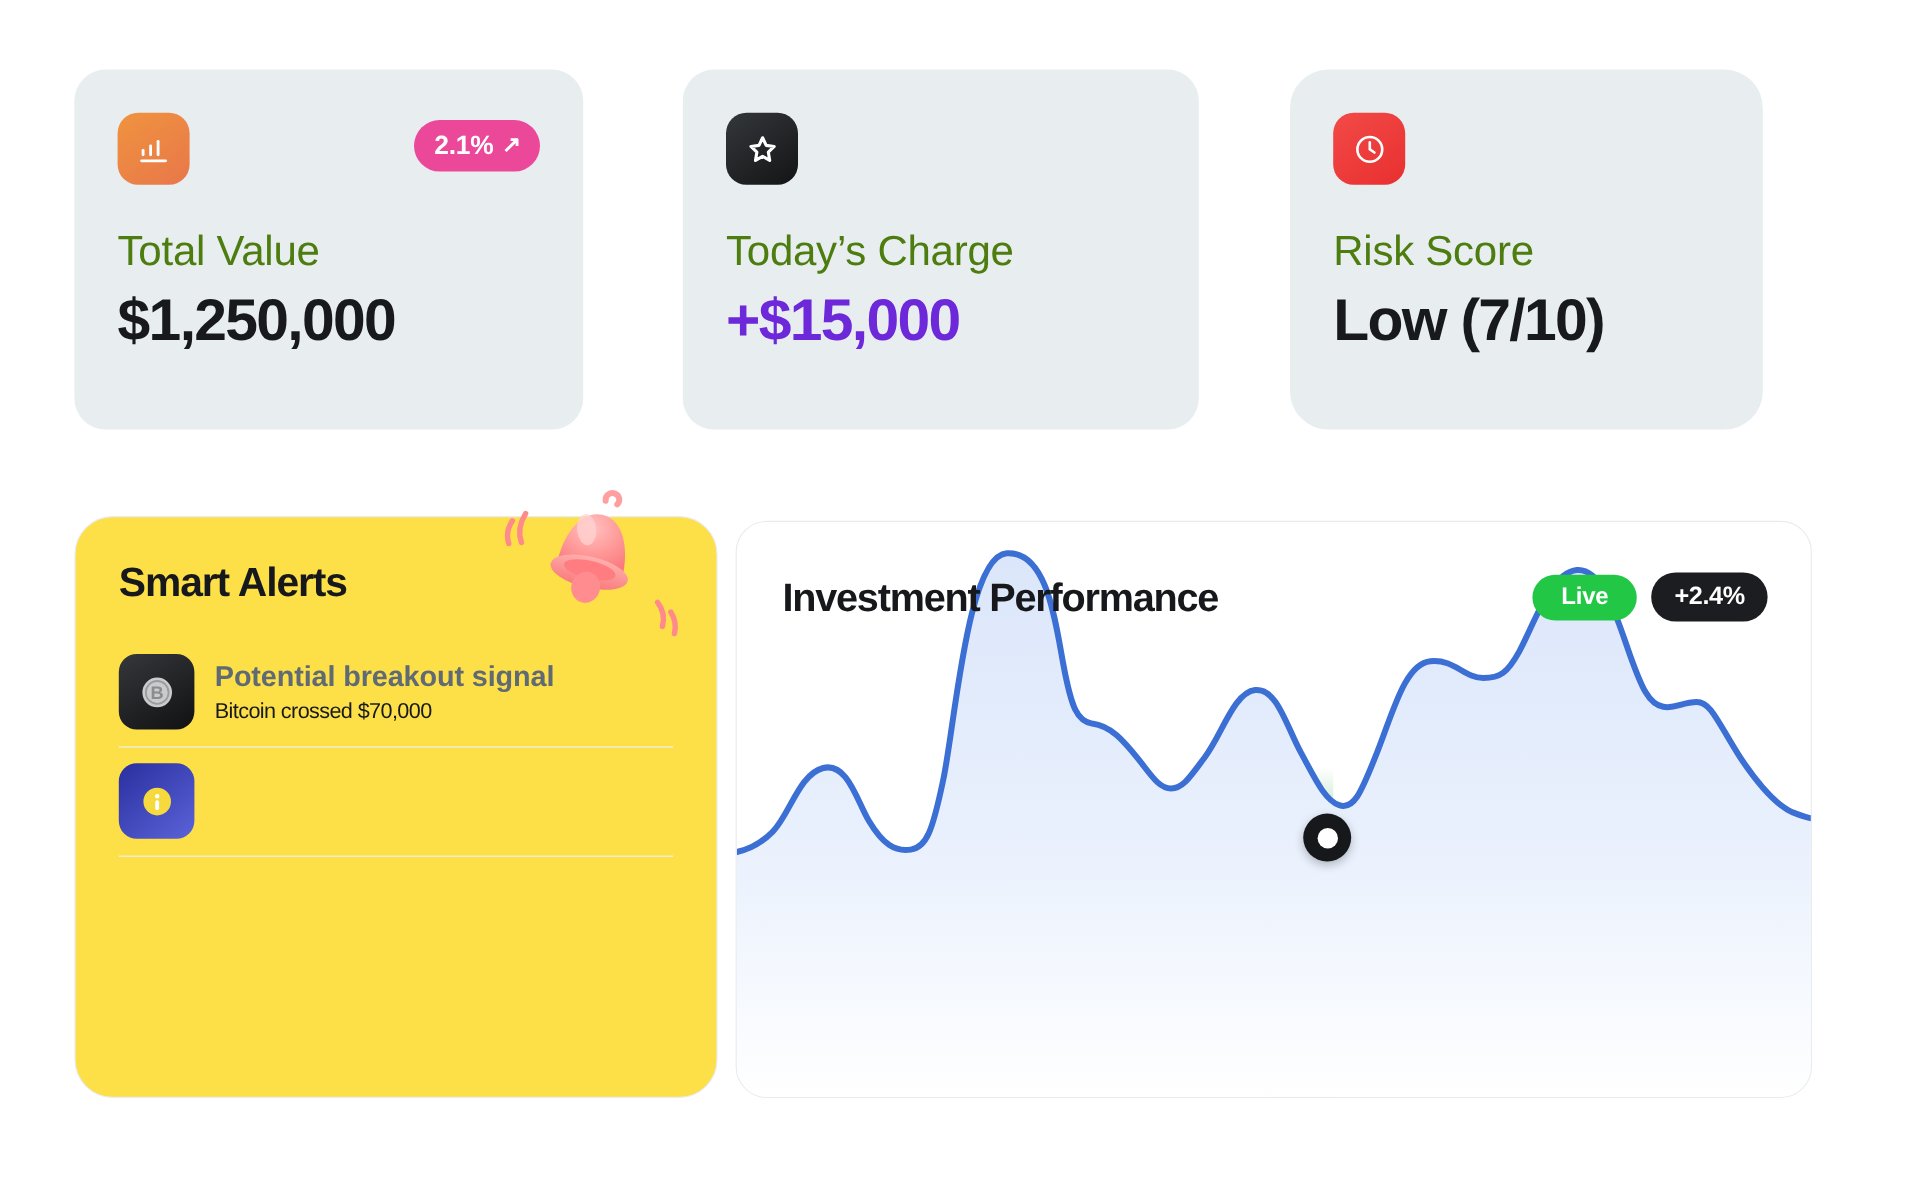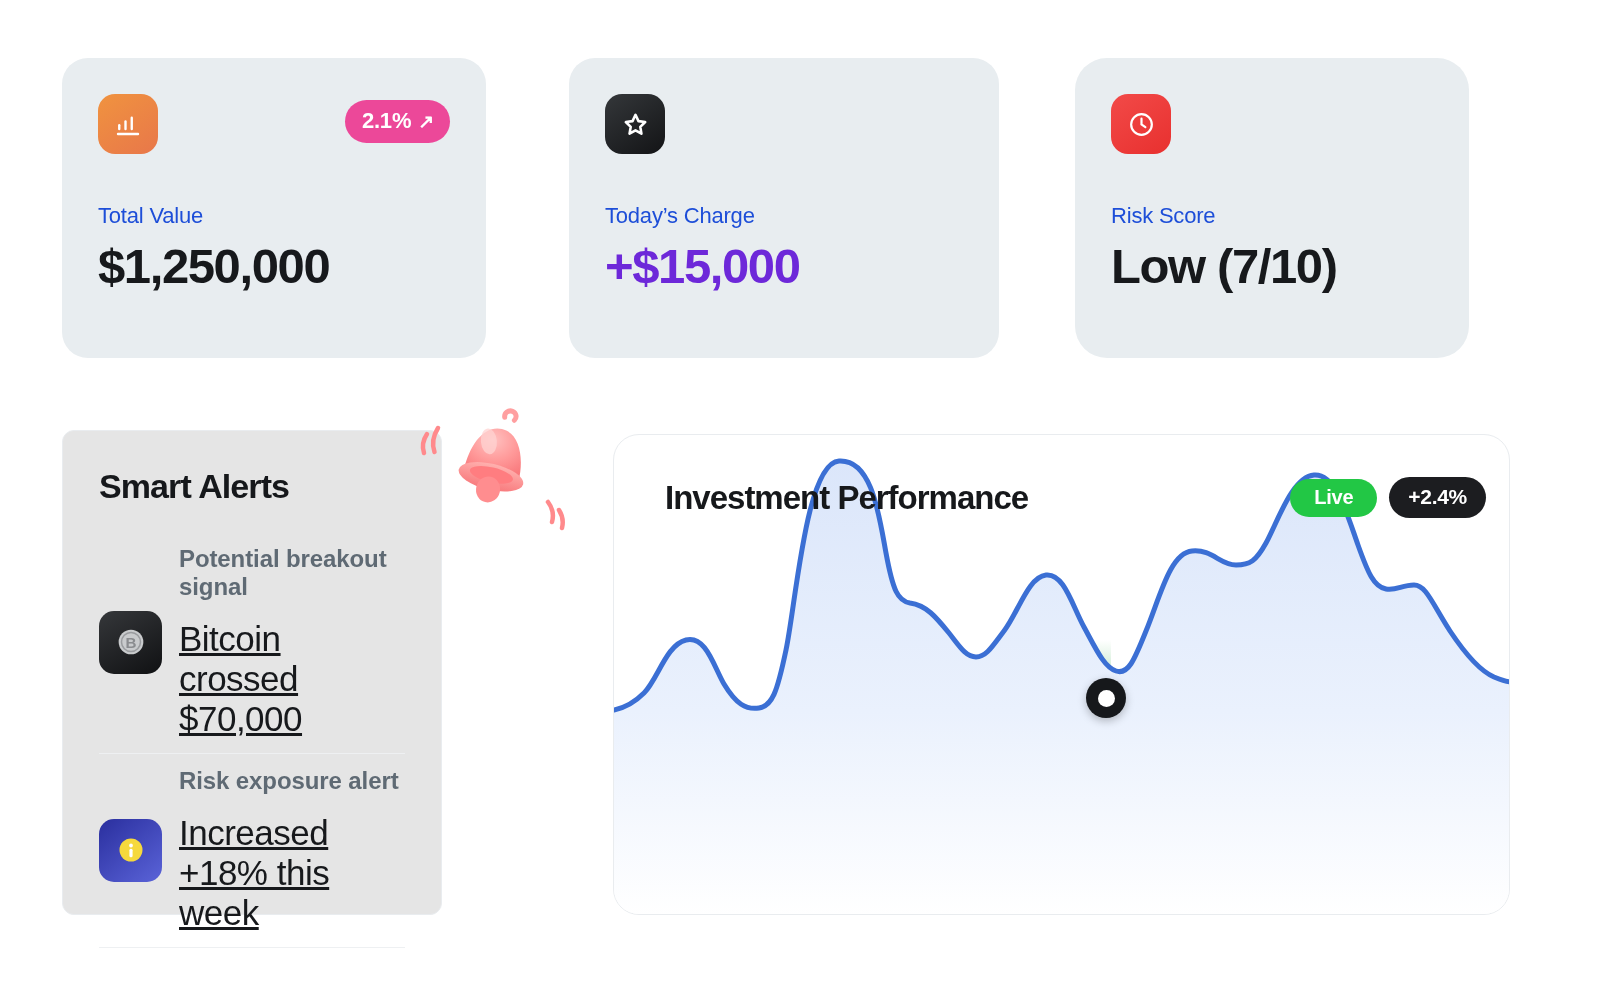--- a/index.html
+++ b/index.html
@@ -42,42 +42,42 @@
     border-radius: 999px;
     padding: 8px 16px 9px 17px;
     font-size: 22px;
     font-weight: 600;
     letter-spacing: -0.2px;
     display: flex; align-items: center; gap: 7px;
   }
   .delta-badge .arrow { font-size: 19px; line-height: 1; }
 
   .stat-label {
-    margin-top: 47px;
-    font-size: 22px;
-    color: #1d4ed8;
+    margin-top: 34px;
+    font-size: 35px;
+    color: #4d7c0f;
     letter-spacing: -0.2px;
   }
   .stat-value {
     margin-top: 9px;
     font-size: 49px;
     font-weight: 700;
     color: #17191c;
     letter-spacing: -1.4px;
   }
   .stat-value.green { color: #6d28d9; }
 
   
   #alerts-panel {
     position: absolute;
     left: 62px; top: 430px;
-    width: 380px; height: 485px;
-    background: #e5e5e5;
+    width: 536px; height: 485px;
+    background: #fde047;
     border: 1px solid #e9ecef;
-    border-radius: 12px;
+    border-radius: 32px;
     padding: 36px 36px 0 36px;
   }
   #alerts-title {
     font-size: 34px;
     font-weight: 700;
     color: #16181b;
     letter-spacing: -0.9px;
   }
 
   .alert-list { margin-top: 26px; }
@@ -97,25 +97,24 @@
   .alert-icon.info   { background: linear-gradient(140deg,#2a2f9e,#5a63d8); }
 
   .alert-texts { min-width: 0; }
   .alert-sub {
     font-size: 24px;
     color: #5f6a74;
     letter-spacing: -0.1px;
     font-weight: bold;
   }
   .alert-main {
-    margin-top: 18px;
-    font-size: 35px;
+    margin-top: 3px;
+    font-size: 18px;
     color: #17191c;
     letter-spacing: -0.5px;
-    text-decoration: underline;
   }
 
   
   #bell-illustration {
     position: absolute;
     left: 405px; top: 398px;
     width: 165px; height: 140px;
     pointer-events: none;
   }
 
@@ -123,21 +122,21 @@
   #chart-panel {
     position: absolute;
     left: 613px; top: 434px;
     width: 897px; height: 481px;
     background: #ffffff;
     border: 1px solid #e9ecef;
     border-radius: 26px;
     overflow: hidden;
   }
   #chart-header {
-    position: absolute; left: 13px; top: 0;
+    position: absolute; left: 0; top: 0;
     width: 100%;
     padding: 42px 36px 0 38px;
     display: flex; align-items: center; justify-content: space-between;
     z-index: 4;
   }
   #chart-title {
     font-size: 33px;
     font-weight: 700;
     color: #16181b;
     letter-spacing: -1px;
@@ -242,24 +241,20 @@
       </div>
 
 
       <div class="alert-row">
         <div class="alert-icon info">
           <svg width="40" height="40" viewBox="0 0 40 40">
             <circle cx="20" cy="20" r="11.5" fill="#f6d93c"></circle>
             <path d="M20 13.6a1.9 1.9 0 110 3.8 1.9 1.9 0 010-3.8z" fill="#ffffff"></path>
             <rect x="18.4" y="18.8" width="3.2" height="8.4" rx="1.5" fill="#ffffff"></rect>
           </svg>
-        </div>
-        <div class="alert-texts">
-          <div class="alert-sub">Risk exposure alert</div>
-          <div class="alert-main">Increased +18% this week</div>
         </div>
       </div>
 
     </div>
   </div>
 
   <div id="bell-illustration">
     <svg width="165" height="140" viewBox="0 0 165 140">
       <defs>
         <radialGradient id="bellBody" cx="38%" cy="26%" r="78%">

